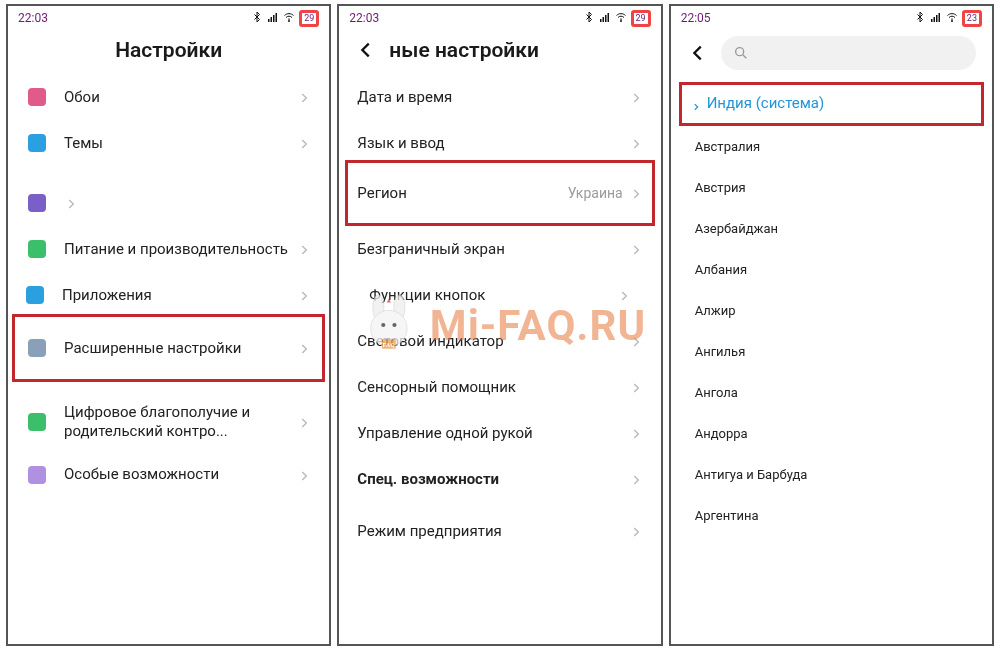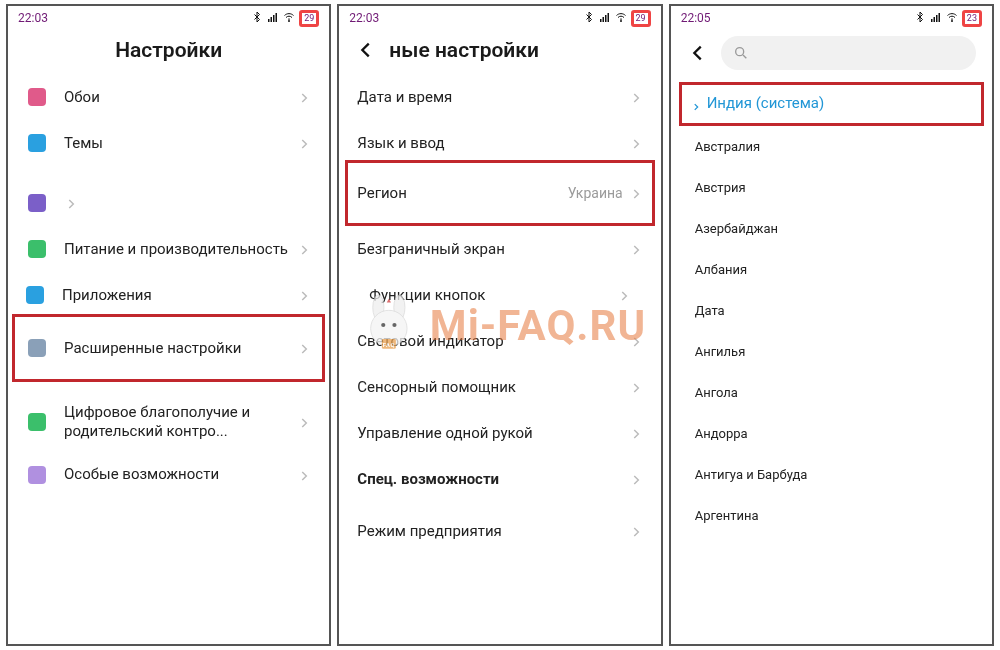--- a/index.html
+++ b/index.html
@@ -410,21 +410,21 @@
             </svg>
         </span>
         <span>Индия (система)</span>
       </div>
       <div class="highlight" style="left:8px; right:8px; top:2px; height:44px;"></div>
       <div id="list3">
           <div class="region-item">Австралия</div>
           <div class="region-item">Австрия</div>
           <div class="region-item">Азербайджан</div>
           <div class="region-item">Албания</div>
-          <div class="region-item">Дата</div>
+          <div class="region-item">Алжир</div>
           <div class="region-item">Ангилья</div>
           <div class="region-item">Ангола</div>
           <div class="region-item">Андорра</div>
           <div class="region-item">Антигуа и Барбуда</div>
           <div class="region-item">Аргентина</div>
         </div>
     </div>
   </div>
 
   <div class="watermark">

